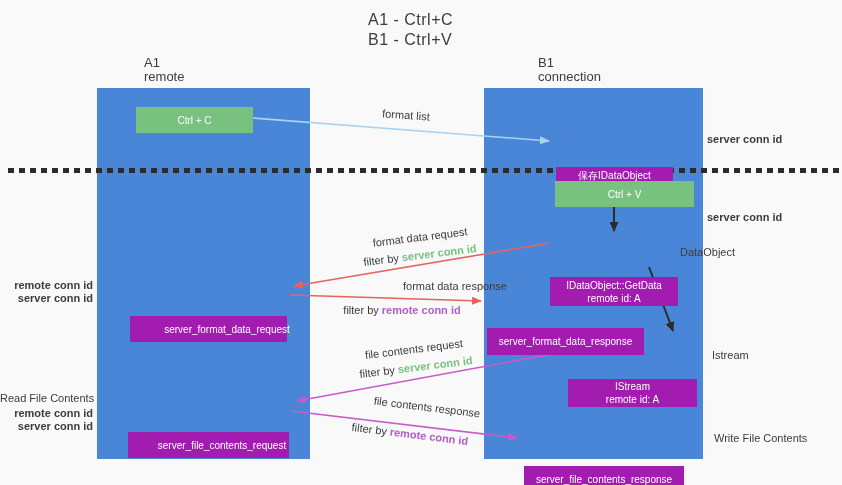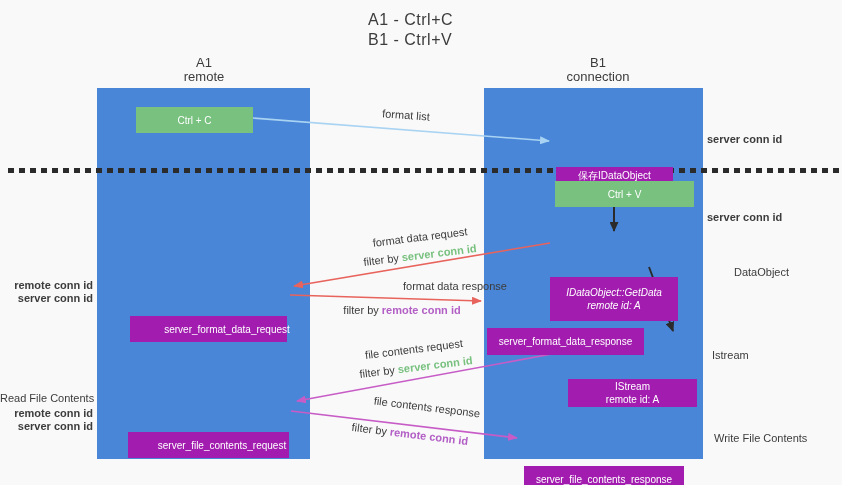--- a/index.html
+++ b/index.html
@@ -2,21 +2,21 @@
 <html><head>
 <meta charset="utf-8">
 <style>
   * { margin:0; padding:0; box-sizing:border-box; }
   html,body { background:#f9f9f9; }
   body { font-family:"Liberation Sans", sans-serif; }
   .canvas { position:relative; width:842px; height:485px; background:#f9f9f9; overflow:hidden; }
 
   .title { position:absolute; left:368px; top:10px; font-size:16px; line-height:20px; color:#3c3c3c; letter-spacing:0.5px; }
 
-  .col-header { position:absolute; width:120px; text-align:center; font-size:13px; line-height:14px; color:#3c3c3c; }
+  .col-header { position:absolute; width:120px; text-align:left; font-size:13px; line-height:14px; color:#3c3c3c; }
   .lifeline { position:absolute; top:88px; height:371px; background:#4a86d8; }
   .lifeline.left  { left:97px;  width:213px; }
   .lifeline.right { left:484px; width:219px; }
 
   .dotted { position:absolute; left:8px; top:168px; width:834px; height:5px;
             background:repeating-linear-gradient(90deg,#2b2b2b 0 6px,transparent 6px 11px); }
 
   svg.arrows { position:absolute; left:0; top:0; pointer-events:none; }
 
   .node { position:absolute; display:flex; flex-direction:column; align-items:center; justify-content:center;
@@ -82,21 +82,21 @@
 
   <div class="node green" style="left:136px; top:107px; width:117px; height:26px;">Ctrl + C</div>
 
   <div class="node orange" style="left:556px; top:128px; width:117px; height:29px;">
     <div>保存IDataObject</div>
     <div>remote id: A</div>
   </div>
 
   <div class="node green" style="left:555px; top:181px; width:139px; height:26px;">Ctrl + V</div>
 
-  <div class="node orange" style="left:550px; top:238px; width:128px; height:44px;font-style:italic;">
+  <div class="node orange" style="left:550px; top:238px; width:128px; height:29px;">
     <div>IDataObject::GetData</div>
     <div>remote id: A</div>
   </div>
 
   <div class="node orange" style="left:130px; top:277px; width:157px; height:26px;padding-left:37px;">server_format_data_request</div>
 
   <div class="node orange" style="left:487px; top:289px; width:157px; height:27px;">server_format_data_response</div>
 
   <div class="node orange" style="left:568px; top:340px; width:129px; height:28px;">
     <div>IStream</div>
@@ -124,21 +124,21 @@
     <span class="pfx">filter by</span><span class="green-b">server conn id</span>
   </div>
 
   <div class="elabel" style="left:372px; top:401px; width:110px; transform:rotate(7deg);">file contents response</div>
   <div class="elabel" style="left:348px; top:428px; width:124px; transform:rotate(7deg);">
     <span class="pfx">filter by</span><span class="purple-b">remote conn id</span>
   </div>
 
   <div class="side green-b" style="left:707px; top:133px;">server conn id</div>
   <div class="side green-b" style="left:707px; top:211px;">server conn id</div>
-  <div class="side" style="left:734px; top:246px;margin-top:20px;">DataObject</div>
+  <div class="side" style="left:680px; top:246px;">DataObject</div>
   <div class="side" style="left:712px; top:349px;">Istream</div>
   <div class="side" style="left:714px; top:432px;">Write File Contents</div>
 
   <div class="side right-align purple-b" style="left:0px; top:279px; width:93px;">remote conn id</div>
   <div class="side right-align green-b" style="left:0px; top:292px; width:93px;">server conn id</div>
   <div class="side right-align" style="left:0px; top:392px; width:94px;">Read File Contents</div>
   <div class="side right-align purple-b" style="left:0px; top:407px; width:93px;">remote conn id</div>
   <div class="side right-align green-b" style="left:0px; top:420px; width:93px;">server conn id</div>
 
 </div>

